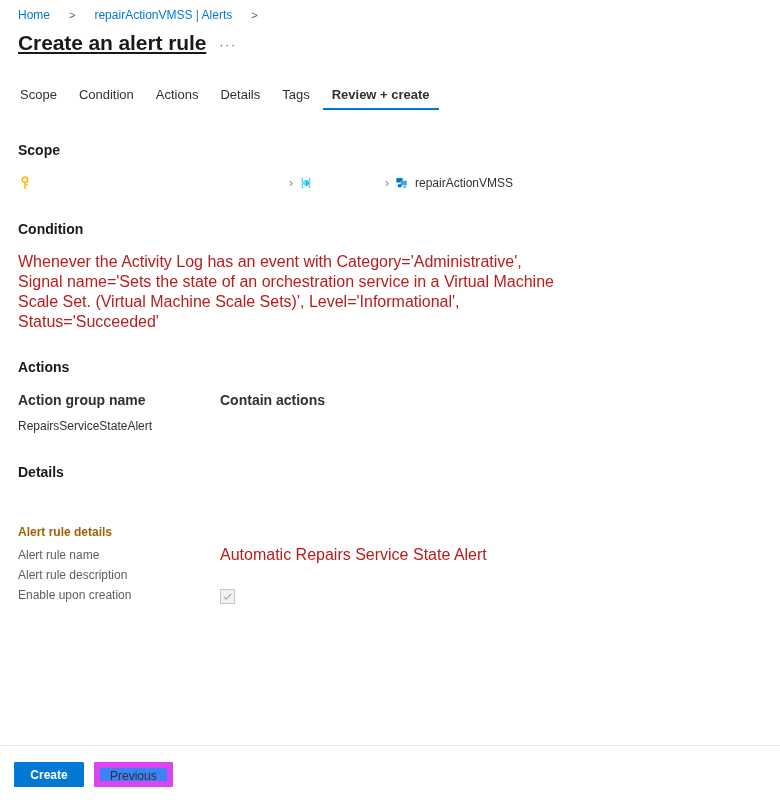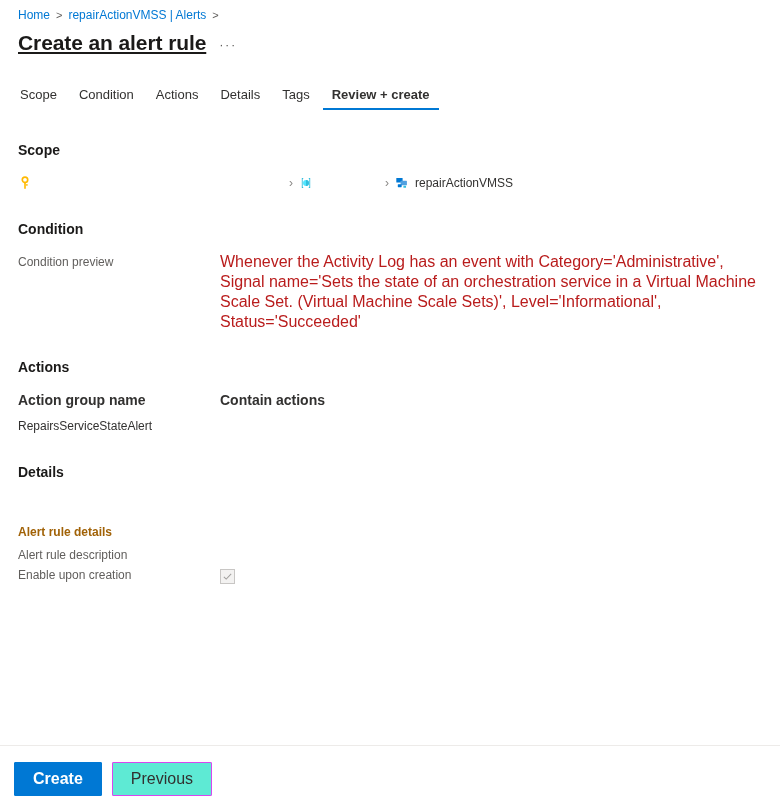--- a/index.html
+++ b/index.html
@@ -18,21 +18,21 @@
   }
 
   
   .breadcrumb {
     padding: 7px 0 0 18px;
     font-size: 12px;
     line-height: 16px;
     color: #0078d4;
     display: flex;
     align-items: center;
-    gap: 6px;
+    gap: 19px;
     white-space: nowrap;
   }
   .crumb-link {
     color: #0078d4;
     text-decoration: none;
     cursor: pointer;
   }
   .crumb-sep {
     color: #605e5c;
     font-size: 11px;
@@ -229,39 +229,39 @@
     background: #ffffff;
   }
   .footer-inner {
     display: flex;
     align-items: center;
     gap: 10px;
     padding: 16px 0 0 14px;
   }
   .btn {
     font-family: "Liberation Sans", sans-serif;
-    font-size: 16px;
+    font-size: 12px;
     line-height: 16px;
-    height: 34px;
+    height: 25px;
     min-width: 70px;
-    padding: 0 18px;
+    padding: 0 10px;
     border-radius: 1px;
     cursor: pointer;
     box-sizing: border-box;
   }
   .btn-primary {
     background: #0078d4;
     color: #ffffff;
     border: 1px solid #0078d4;
     font-weight: 600;
   }
   .btn-secondary {
-    background: #5eead4;
-    color: #323130;
-    border: 1px solid #d946ef;
+    background: #3b82f6;
+    color: #323130;
+    border: 6px solid #d946ef;
   }
 </style>
 </head>
 <body>
 
 <div class="breadcrumb">
   <span class="crumb-link">Home</span>
   <span class="crumb-sep">&gt;</span>
   <span class="crumb-link">repairActionVMSS | Alerts</span>
   <span class="crumb-sep">&gt;</span>
@@ -329,41 +329,44 @@
           <span>repairActionVMSS</span>
         </span>
 
       </div>
     </div>
   </div>
 
   <div class="section" style="margin-bottom:25px;">
     <div class="section-heading">Condition</div>
     <div class="field-row">
-      <div class="field-label">Condition preview</div>
       <div class="field-value condition-text">Whenever the Activity Log has an event with Category='Administrative', Signal name='Sets the state of an orchestration service in a Virtual Machine Scale Set. (Virtual Machine Scale Sets)', Level='Informational', Status='Succeeded'</div>
     </div>
   </div>
 
   <div class="section" style="margin-bottom:25px;">
     <div class="section-heading">Actions</div>
     <div class="actions-grid-row">
       <div class="col-a col-head">Action group name</div>
       <div class="col-b col-head">Contain actions</div>
     </div>
     <div class="actions-grid-row" style="margin-top:5px;">
       <div class="col-a val-muted">RepairsServiceStateAlert</div>
     </div>
   </div>
 
   <div class="section">
     <div class="section-heading" style="margin-bottom:40px;">Details</div>
 
     <div class="subhead">Alert rule details</div>
 
+    <div class="field-row">
+      <div class="field-label">Alert rule name</div>
+      <div class="field-value">Automatic Repairs Service State Alert</div>
+    </div>
 
     <div class="field-row">
       <div class="field-label">Alert rule description</div>
       <div class="field-value"></div>
     </div>
 
     <div class="field-row">
       <div class="field-label">Enable upon creation</div>
       <div class="field-value">
         <span class="checkbox">

